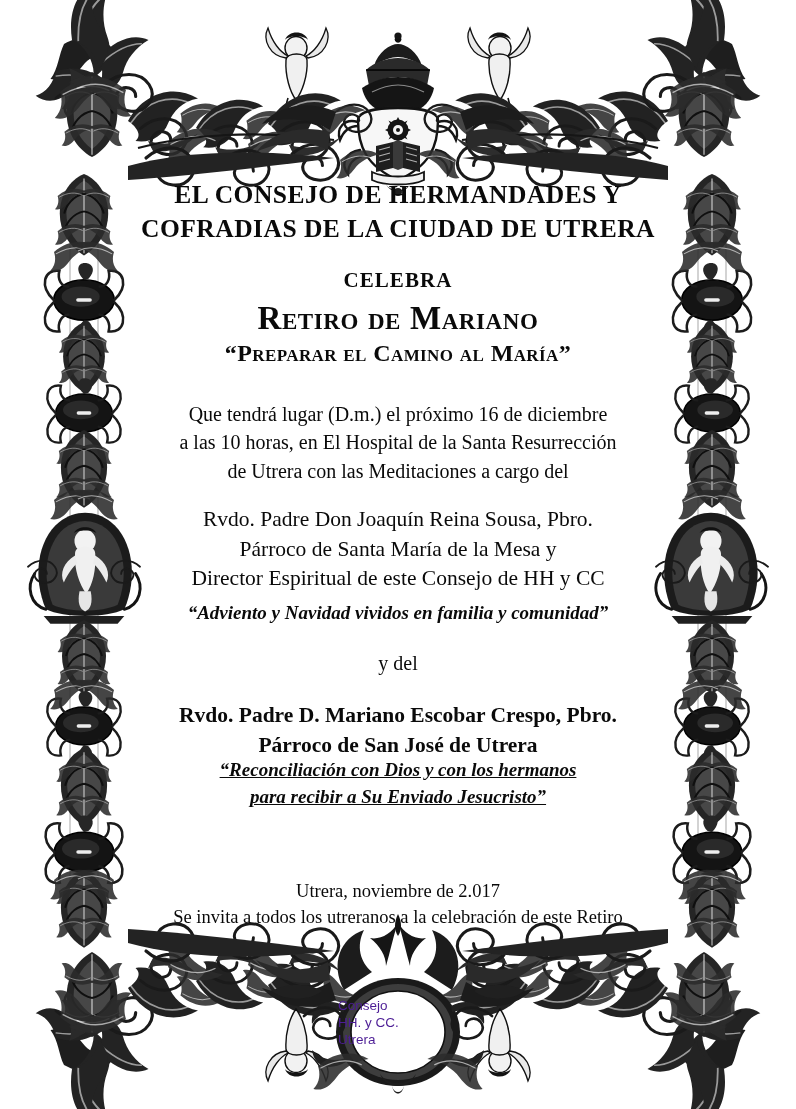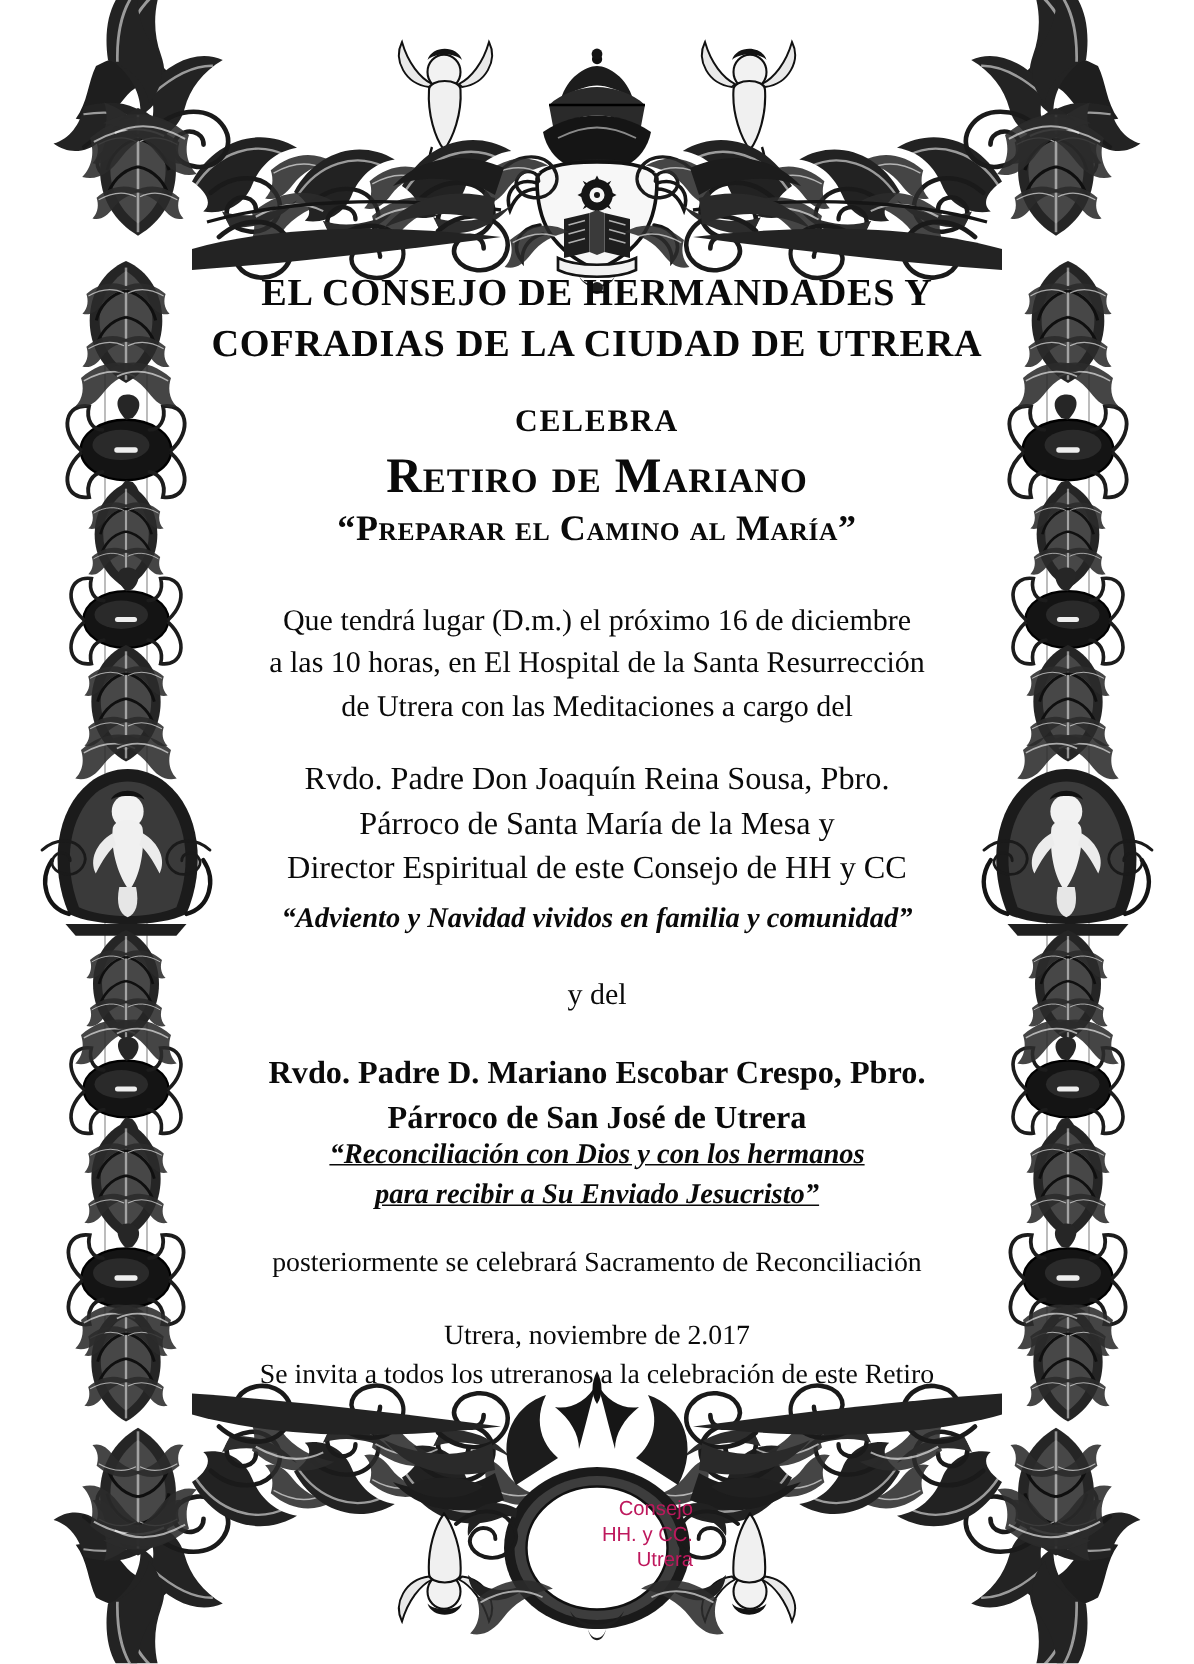--- a/index.html
+++ b/index.html
@@ -165,26 +165,26 @@
     white-space: pre-line;
   }
 
   
   .seal-text {
     position: absolute;
     left: 338px;
     top: 997px;
     width: 124px;
     z-index: 4;
-    text-align: right;
+    text-align: left;
     font-family: "Liberation Sans", "DejaVu Sans", sans-serif;
     font-size: 13.5px;
     line-height: 1.26;
     font-weight: 400;
-    color: #be185d;
+    color: #4c1d95;
     white-space: pre-line;
   }
 </style>
 </head>
 <body>
 
 <div class="poster">
 
   <div class="frame-layer">
     <svg viewBox="0 0 796 1109" xmlns="http://www.w3.org/2000/svg">
@@ -548,21 +548,20 @@
     <div class="quote-one">“Adviento y Navidad vividos en familia y comunidad”</div>
 
     <div class="connector">y del</div>
 
     <div class="speaker-two">Rvdo. Padre D. Mariano Escobar Crespo, Pbro.
 Párroco de San José de Utrera</div>
 
     <div class="quote-two">“Reconciliación con Dios y con los hermanos
 para recibir a Su Enviado Jesucristo”</div>
 
-    <div class="sacrament">posteriormente se celebrará Sacramento de Reconciliación</div>
 
     <div class="closing">Utrera, noviembre de 2.017
 Se invita a todos los utreranos a la celebración de este Retiro</div>
   </div>
 
   <div class="seal-text">Consejo
 HH. y CC.
 Utrera</div>
 
 </div>

